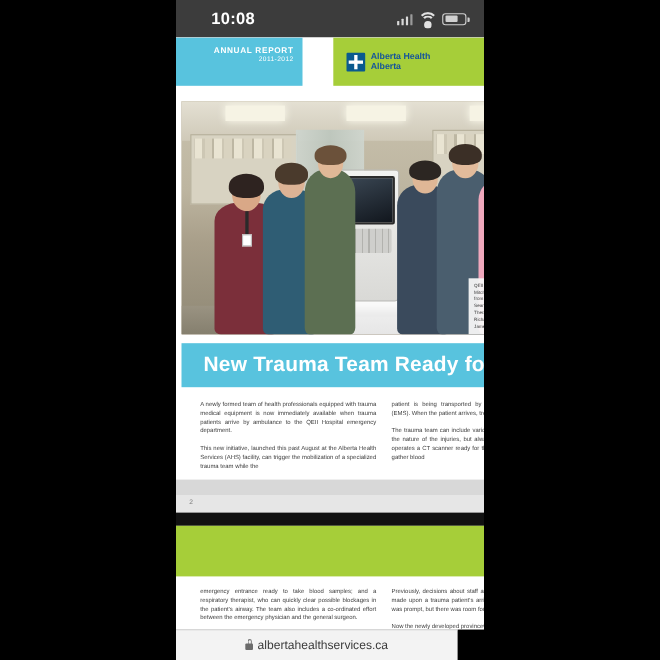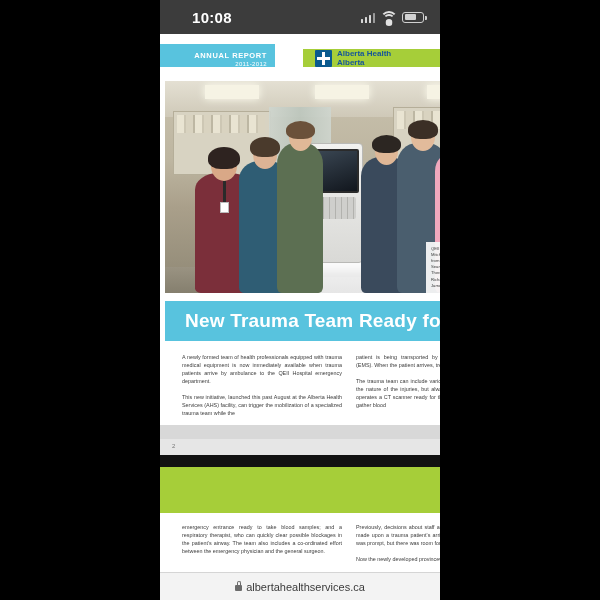--- a/index.html
+++ b/index.html
@@ -127,24 +127,23 @@
   .doc {
     position: absolute;
     left: 0;
     top: 0;
     width: 380px;   
     background: #ffffff;
   }
 
   
   .masthead {
-    height: 33px;
+    height: 44px;
     display: flex;
     background: #ffffff;
-    align-items: flex-end;
   }
   .masthead-left {
     width: 115px;
     background: #58c3de;
     color: #ffffff;
     text-align: right;
     padding: 7px 8px 0 0;
     box-sizing: border-box;
   }
   .masthead-left .ar-title {
@@ -371,21 +370,21 @@
     padding: 10px 10px 0 22px;
     box-sizing: border-box;
     width: 380px;
   }
 
   
   .url-bar {
     position: absolute;
     left: 160px;
     top: 572px;
-    width: 280px;
+    width: 256px;
     height: 28px;
     background: #f3f3f3;
     border-top: 1px solid #d5d5d5;
     display: flex;
     align-items: center;
     justify-content: center;
     gap: 4px;
     box-sizing: border-box;
   }
   .lock-icon {

